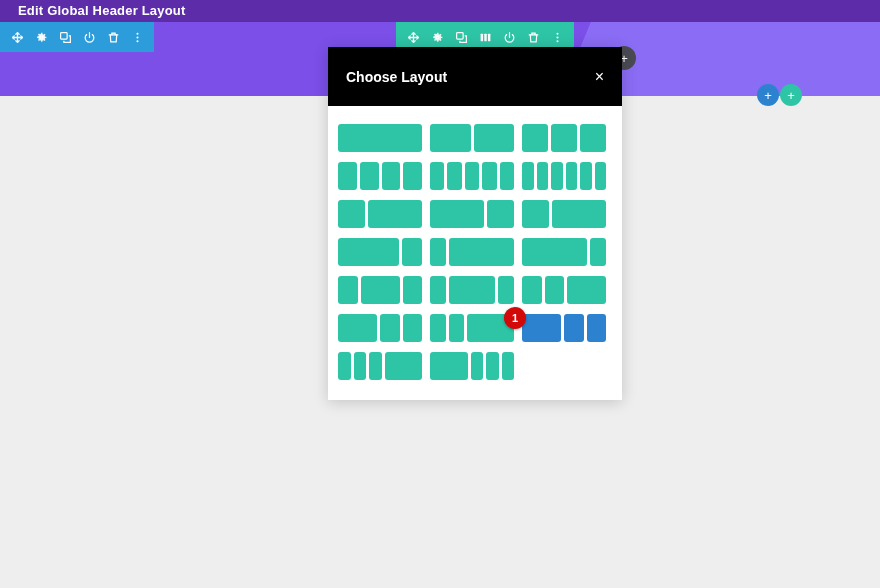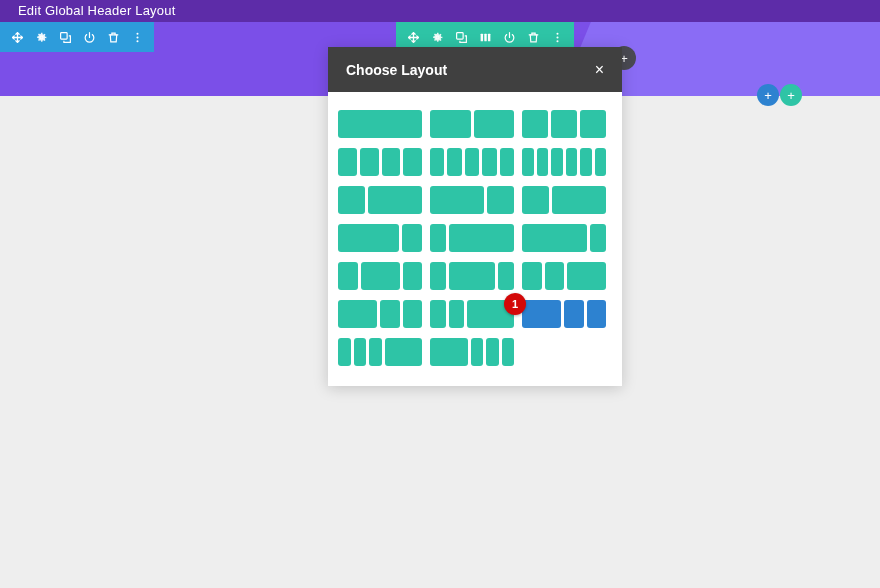--- a/index.html
+++ b/index.html
@@ -55,21 +55,21 @@
     height: 22px;
     background: #5d2ca8;
   }
 
   #page-title {
     position: absolute;
     left: 18px;
     top: 3px;
     color: #ffffff;
     font-size: 13px;
-    font-weight: normal;
+    font-weight: bold;
     letter-spacing: .2px;
     z-index: 6;
   }
 
   
   .toolbar {
     position: absolute;
     height: 30px;
     display: flex;
     align-items: center;
@@ -144,22 +144,22 @@
   
   #modal {
     position: absolute;
     left: 328px;
     top: 47px;
     width: 294px;
     z-index: 20;
     box-shadow: 0 2px 14px rgba(0,0,0,.18);
   }
   #modal-header {
-    background: #404040;
-    height: 45px;
+    background: #000000;
+    height: 59px;
     display: flex;
     align-items: center;
     justify-content: space-between;
     padding: 0 18px;
     box-sizing: border-box;
   }
   #modal-title {
     color: #ffffff;
     font-size: 14px;
     font-weight: bold;

